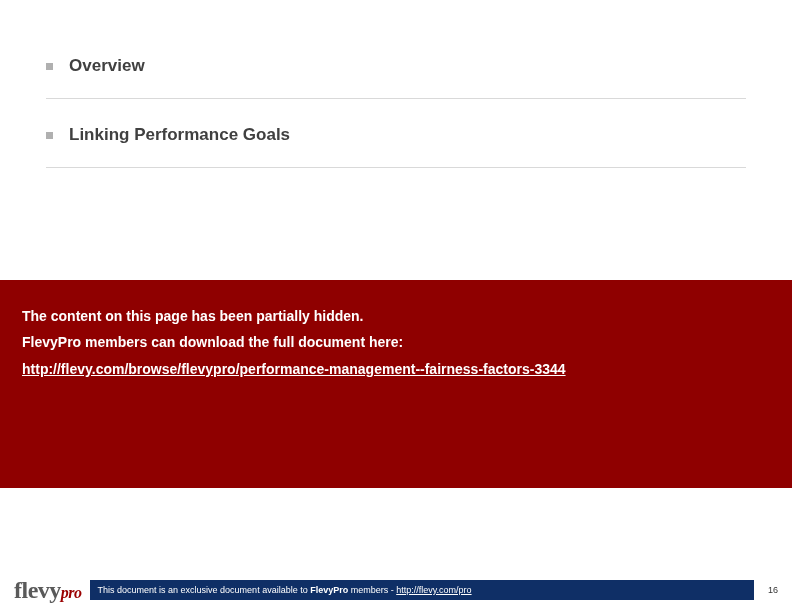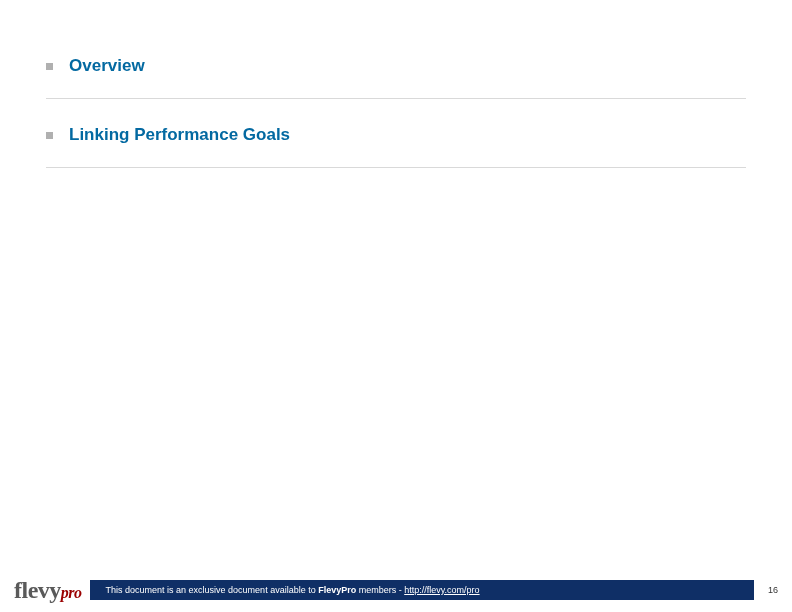--- a/index.html
+++ b/index.html
@@ -6,31 +6,31 @@
   html, body { width: 792px; height: 612px; font-family: Arial, Helvetica, sans-serif; background: #fff; overflow: hidden; }
   .page { width: 792px; height: 612px; position: relative; }
 
   .title-area { padding: 22px 26px 8px 26px; }
   .title { font-size: 26px; font-weight: bold; color: #0f2f66; letter-spacing: 0.2px; }
   .title-rule { border: none; border-top: 1px solid #cfcfcf; margin: 8px 0 0 0; }
 
   .toc { padding: 30px 46px 0 46px; }
   .toc-row { border-bottom: 1px solid #d9d9d9; padding: 26px 0 22px 0; display: flex; align-items: center; }
   .sq { width: 7px; height: 7px; background: #b0b0b0; margin-right: 16px; flex: 0 0 auto; }
-  .toc-text { font-size: 17px; font-weight: bold; color: #0369a1; }
+  .toc-text { font-size: 17px; font-weight: bold; color: #404040; }
 
   .notice { position: absolute; left: 0; right: 0; top: 280px; background: #8f0000; color: #fff; padding: 28px 22px 110px 22px; }
   .notice .line { font-size: 14px; font-weight: bold; margin-bottom: 10px; }
   .notice a { color: #fff; text-decoration: underline; font-weight: bold; font-size: 14px; }
 
   .footer { position: absolute; left: 0; right: 0; bottom: 0; height: 44px; display: flex; align-items: center; }
   .logo { padding: 0 8px 0 14px; display: flex; align-items: baseline; }
   .logo .flevy { font-family: Georgia, 'Times New Roman', serif; font-weight: bold; font-size: 24px; color: #5a5a5a; letter-spacing: -0.5px; }
   .logo .pro   { font-family: Georgia, 'Times New Roman', serif; font-style: italic; font-weight: bold; font-size: 16px; color: #9a0000; letter-spacing: -0.5px; }
-  .footbar { flex: 1; height: 20px; background: #0f2f66; color: #fff; font-size: 9px; display: flex; align-items: center; padding: 0 16px; }
+  .footbar { flex: 1; height: 20px; background: #0f2f66; color: #fff; font-size: 9px; display: flex; align-items: center; padding: 0 8px; }
   .footbar .msg { white-space: nowrap; }
   .footbar a { color: #fff; text-decoration: underline; }
   .footbar .brand { font-weight: bold; }
   .pagecount { width: 38px; text-align: center; font-size: 9px; color: #333; }
 </style>
 </head>
 <body>
 
 <div class="page">
 
@@ -39,20 +39,25 @@
     <div class="toc-row">
       <span class="sq"></span>
       <span class="toc-text">Overview</span>
     </div>
     <div class="toc-row">
       <span class="sq"></span>
       <span class="toc-text">Linking Performance Goals</span>
     </div>
   </div>
 
+  <div class="notice">
+    <div class="line">The content on this page has been partially hidden.</div>
+    <div class="line">FlevyPro members can download the full document here:</div>
+    <a href="#">http://flevy.com/browse/flevypro/performance-management--fairness-factors-3344</a>
+  </div>
 
   <div class="footer">
     <div class="logo">
       <span class="flevy">flevy</span>
         <span class="pro">pro</span>
     </div>
     <div class="footbar">
       <span class="msg">
         <span>This document is an exclusive document available to </span><span class="brand">FlevyPro</span><span> members - </span><a href="#">http://flevy.com/pro</a>
       </span>

